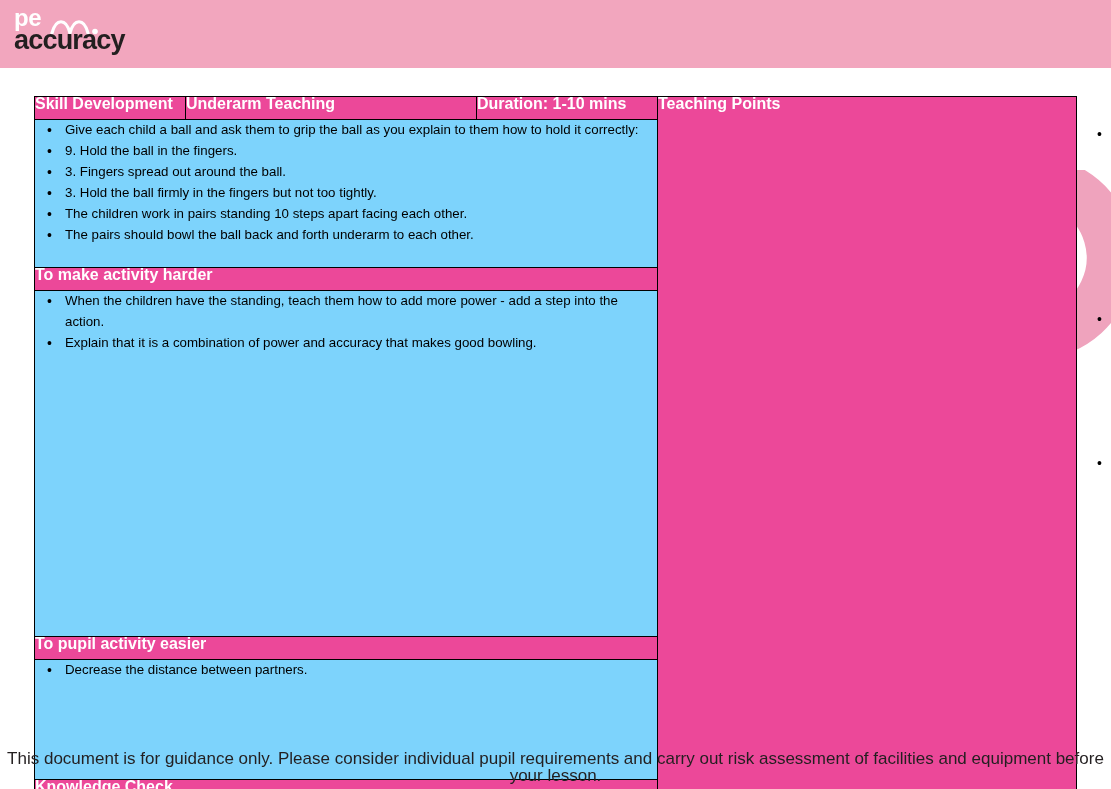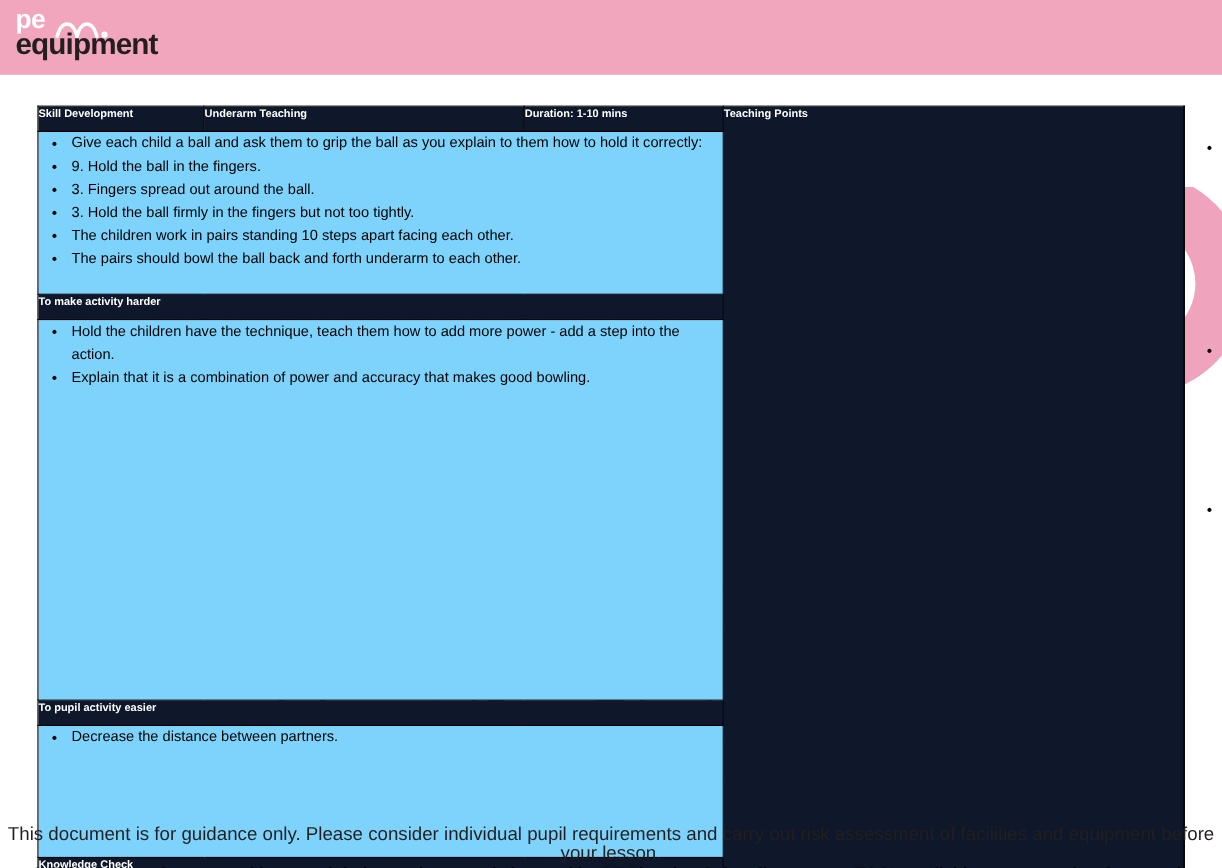--- a/index.html
+++ b/index.html
@@ -56,24 +56,24 @@
     background: transparent;
     z-index: 2;
     table-layout: fixed;
   }
   #lesson-table td {
     border: 1px solid #000;
     vertical-align: top;
     padding: 0;
   }
   .hdr-cell {
-    background: #0f172a;
+    background: #ec4899;
     color: #ffffff;
     font-weight: bold;
-    font-size: 10px;
+    font-size: 16px;
     padding: 4px 6px 5px 7px;
     height: 23px;
     line-height: 14px;
     white-space: nowrap;
   }
   .body-cell {
     background: #7dd3fc;
     padding: 4px 8px 5px 8px;
     font-size: 13.3px;
     color: #000;
@@ -153,21 +153,21 @@
 </head>
 <body>
 
 <div id="top-banner">
   <div id="logo">
     <div class="logo-pe">pe</div>
     <svg class="logo-squiggle" viewBox="0 0 60 22">
       <path d="M2 19 C6 4, 16 4, 20 19 C24 4, 34 4, 38 19" fill="none" stroke="#ffffff" stroke-width="3.2" stroke-linecap="round"></path>
       <circle cx="45" cy="17.5" r="2.8" fill="#ffffff"></circle>
     </svg>
-    <div class="logo-planning">equipment</div>
+    <div class="logo-planning">accuracy</div>
   </div>
 </div>
 
 <svg id="deco-question" viewBox="0 0 200 580">
   <path d="M10 70 C10 10, 80 -15, 135 15 C190 45, 195 120, 150 165 C120 196, 100 215, 100 255 L100 300
            L150 300 L150 258 C150 232, 168 218, 190 192 C248 122, 238 28, 168 -18" fill="none" stroke="#EFA3BD" stroke-width="0"></path>
   <path d="M25 95 A78 78 0 1 1 132 160 C110 182, 100 200, 100 235 L100 300" fill="none" stroke="#EFA3BD" stroke-width="48" stroke-linecap="butt"></path>
   <circle cx="100" cy="375" r="34" fill="#EFA3BD"></circle>
 </svg>
 
@@ -256,21 +256,21 @@
         </svg>
       </td>
     </tr>
 
     <tr>
       <td class="hdr-cell" colspan="3">To make activity harder</td>
     </tr>
     <tr>
       <td class="body-cell" colspan="3">
         <ul class="bullets">
-          <li>Hold the children have the technique, teach them how to add more power - add a step into the action.</li>
+          <li>When the children have the standing, teach them how to add more power - add a step into the action.</li>
           <li>Explain that it is a combination of power and accuracy that makes good bowling.</li>
         </ul>
       </td>
     </tr>
 
     <tr>
       <td class="hdr-cell" colspan="3">To pupil activity easier</td>
     </tr>
     <tr>
       <td class="body-cell" colspan="3">

